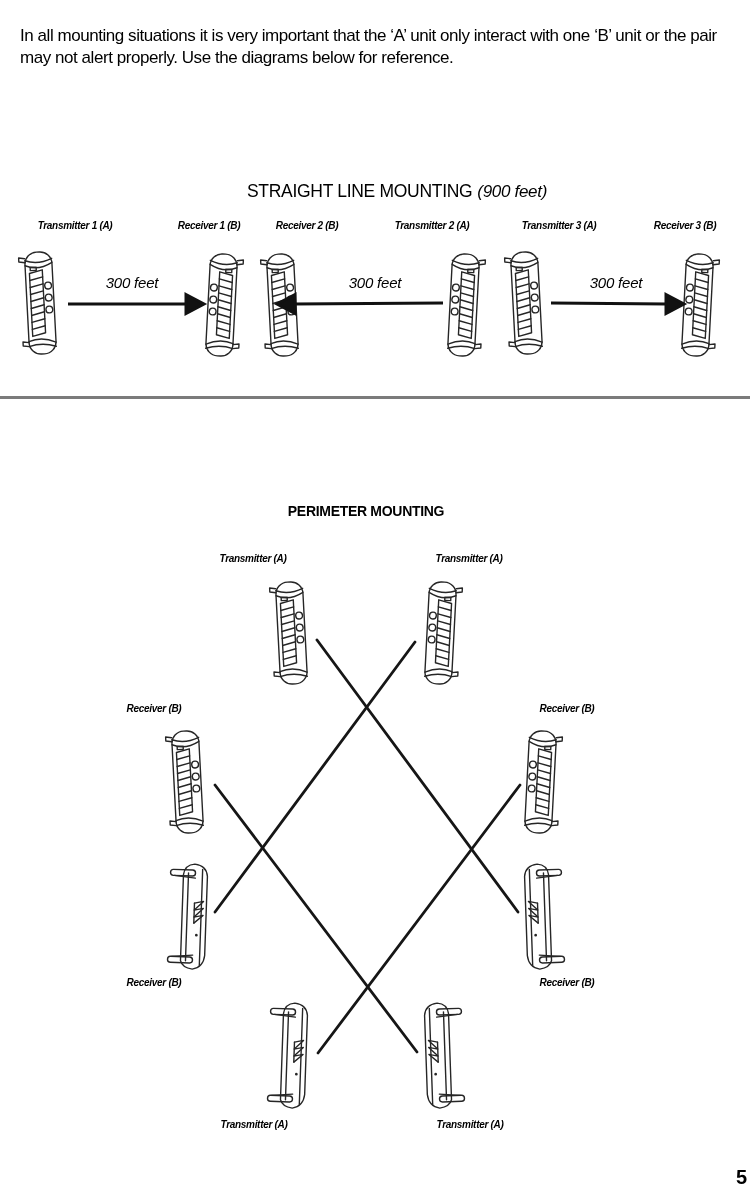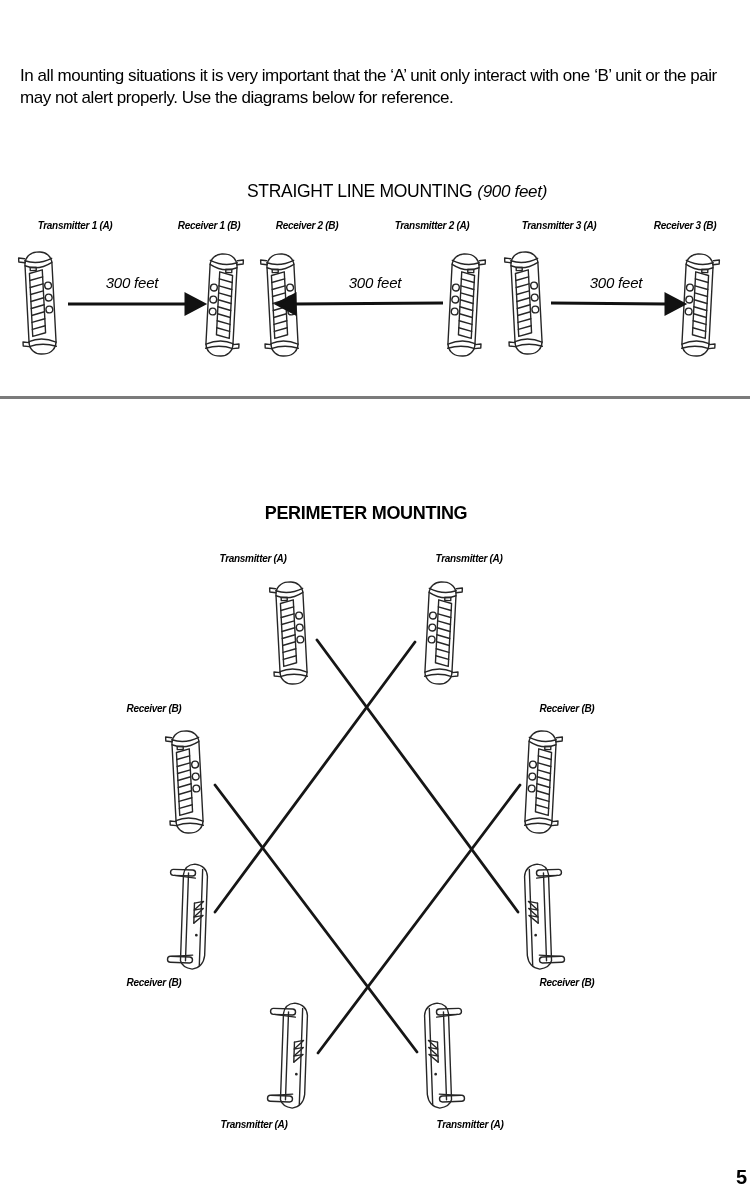--- a/index.html
+++ b/index.html
@@ -8,31 +8,31 @@
     background:#ffffff;overflow:hidden;
     font-family:"Liberation Sans",sans-serif;color:#000;
   }
   
   .intro-heading{
     position:absolute;left:20px;top:1px;width:714px;
     font-size:19px;font-weight:bold;letter-spacing:-0.4px;
   }
   .intro-body{
     position:absolute;left:20px;top:25px;width:714px;
-    font-size:17px;line-height:1.32;letter-spacing:-0.45px;margin-top:40px;
+    font-size:17px;line-height:1.32;letter-spacing:-0.45px;
   }
   .sl-title{
     position:absolute;left:397px;top:181px;transform:translateX(-50%);
     white-space:nowrap;font-size:17.5px;
   }
   .sl-title .t-bold{font-weight:normal;letter-spacing:-0.3px;}
   .sl-title .t-note{font-style:italic;font-size:17px;letter-spacing:-0.3px;}
   .pm-title{
     position:absolute;left:366px;top:503px;transform:translateX(-50%);
-    white-space:nowrap;font-size:18px;font-weight:bold;letter-spacing:-0.3px;
+    white-space:nowrap;font-size:14px;font-weight:bold;letter-spacing:-0.3px;
   }
   .unit-label{
     position:absolute;transform:translateX(-50%);white-space:nowrap;
     font-size:10px;font-weight:bold;letter-spacing:-0.3px;font-style:italic;
   }
   .feet-label{
     position:absolute;transform:translateX(-50%);white-space:nowrap;
     font-size:15px;font-style:italic;letter-spacing:-0.2px;
   }
   .divider{position:absolute;left:0;top:396px;width:750px;height:3px;background:#7b7b7b;}

